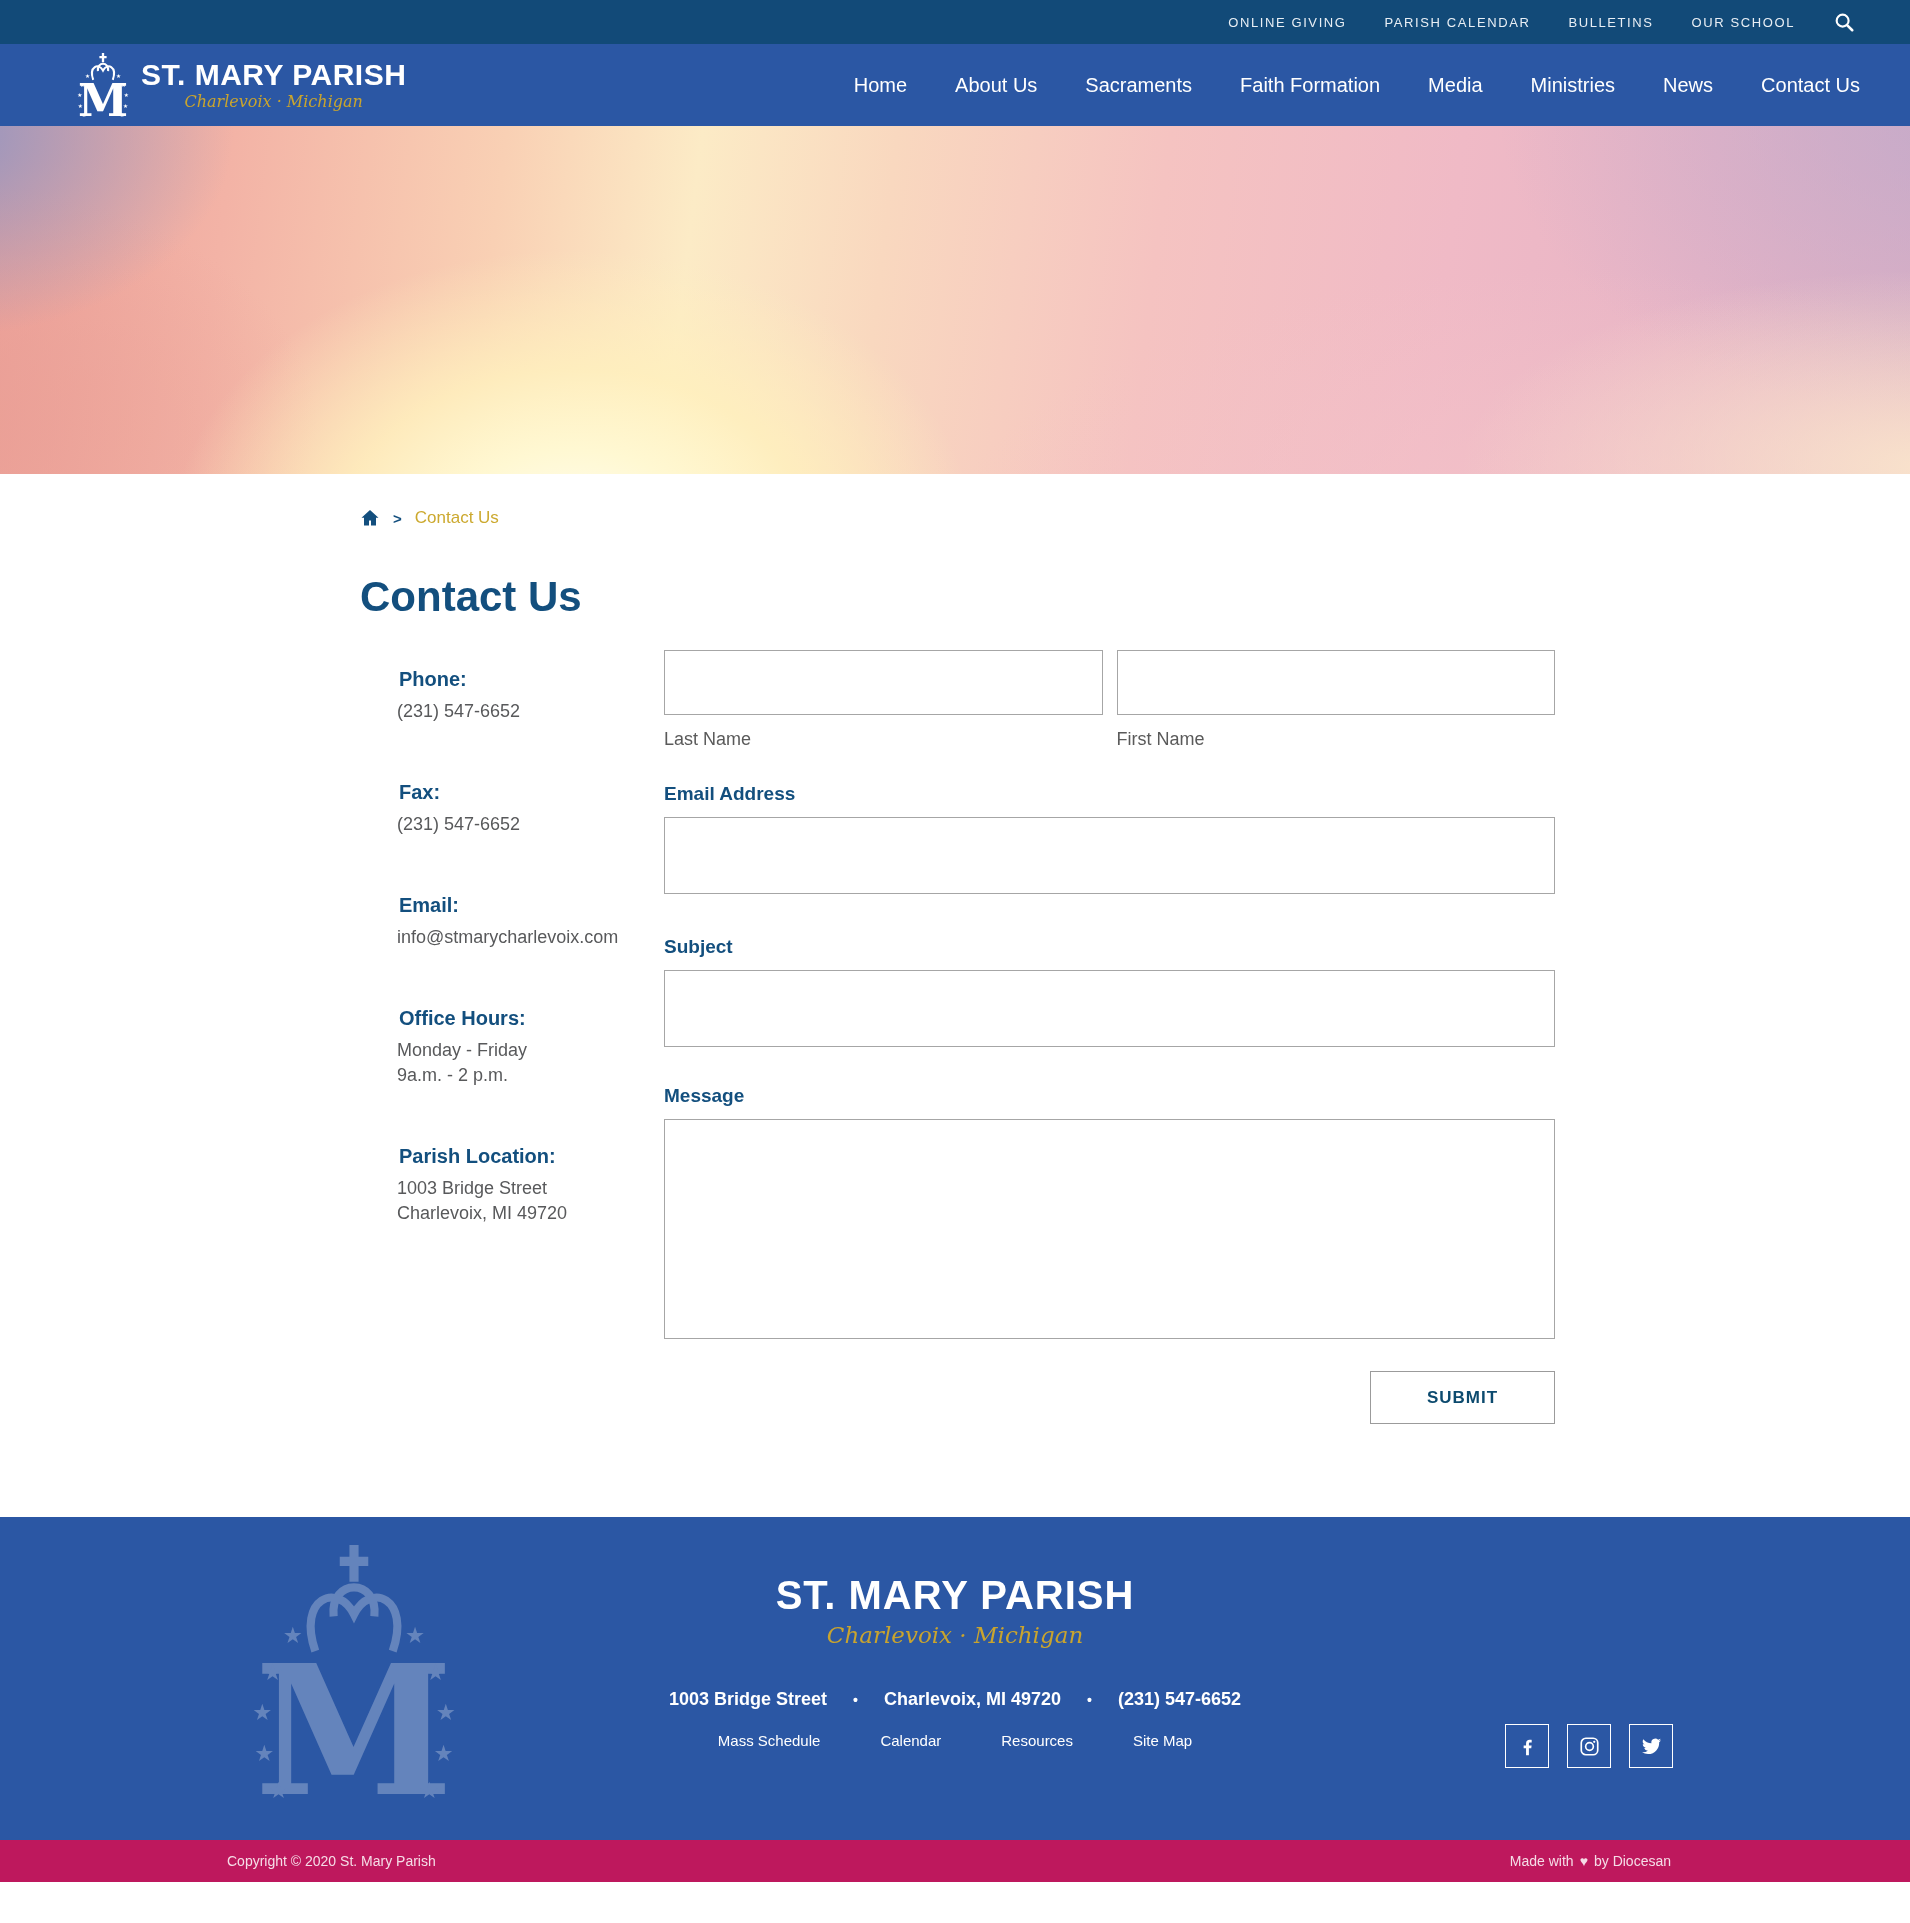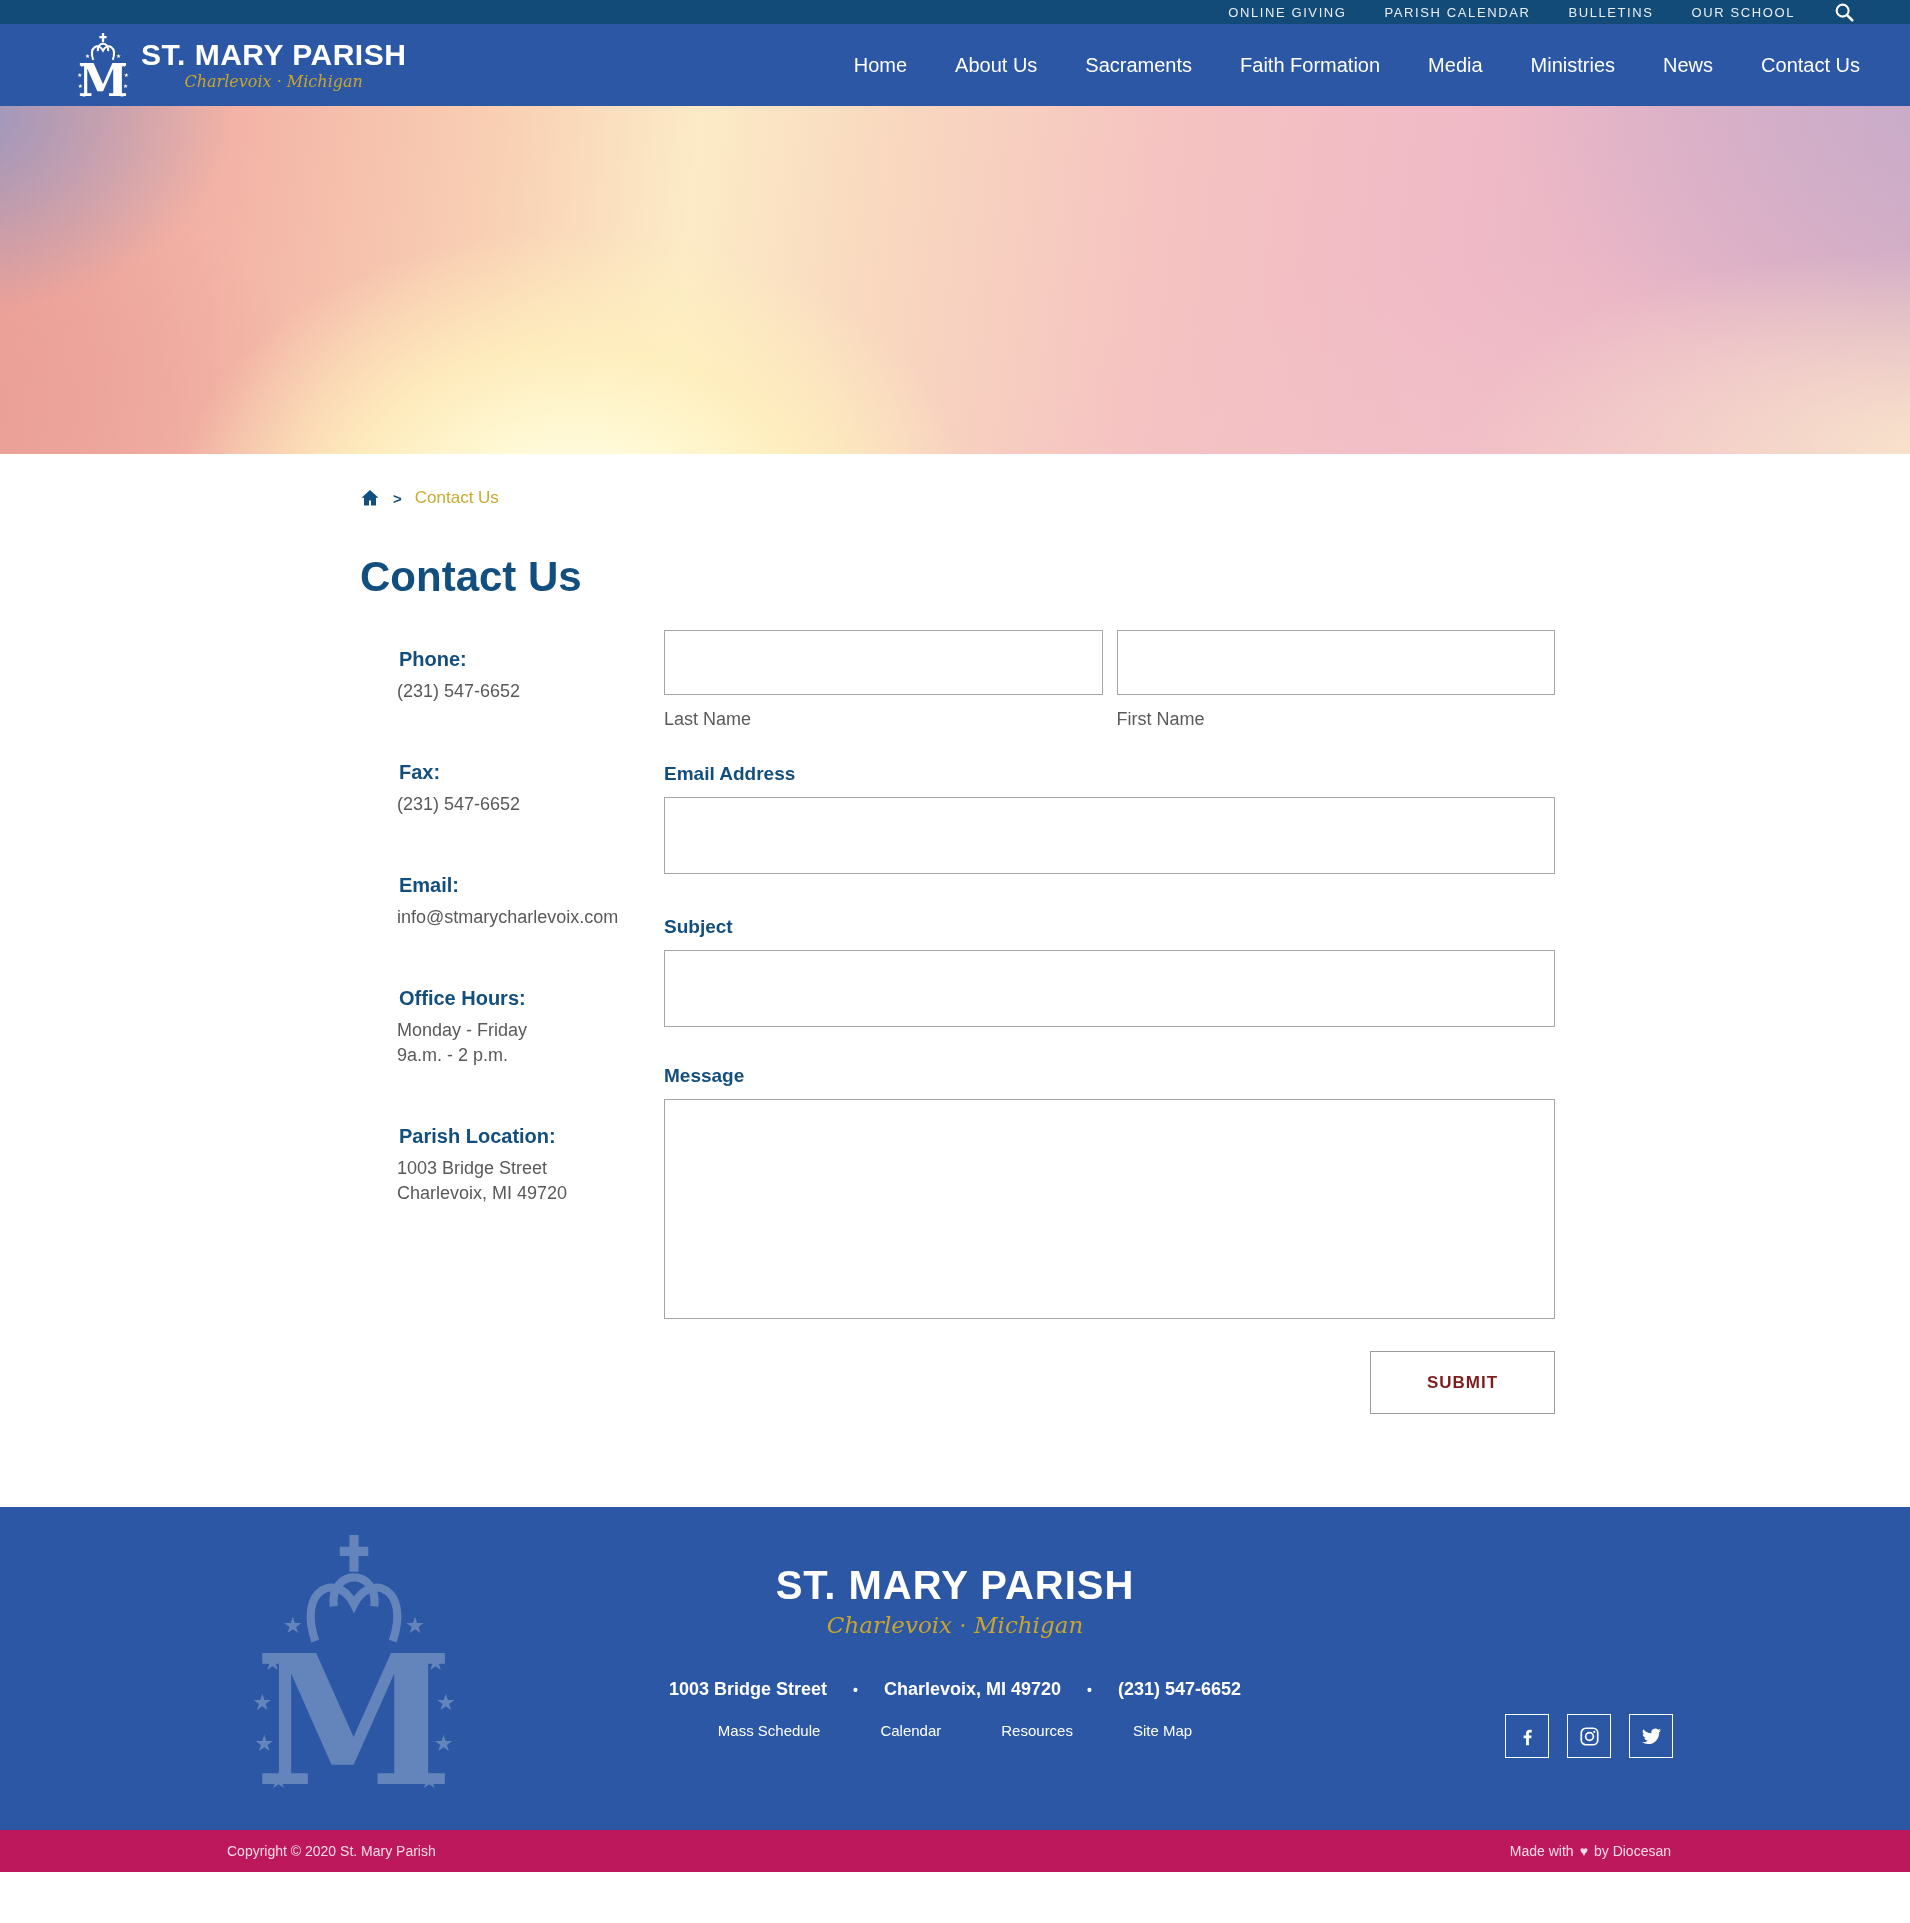--- a/index.html
+++ b/index.html
@@ -1,19 +1,19 @@
 <!DOCTYPE html>
 <html><head>
 <meta charset="utf-8">
 <style>
   * { margin:0; padding:0; box-sizing:border-box; }
   html,body { width:1910px; background:#ffffff; font-family:"Liberation Sans", sans-serif; }
 
   
-  .topbar { height:24px; background:#124A78; display:flex; align-items:center; justify-content:flex-end; gap:38px; padding-right:55px; }
+  .topbar { height:44px; background:#124A78; display:flex; align-items:center; justify-content:flex-end; gap:38px; padding-right:55px; }
   .topbar a { color:#E9EFF5; text-decoration:none; font-size:13px; letter-spacing:1.6px; font-weight:400; }
   .topbar .search-btn { display:flex; align-items:center; cursor:pointer; }
 
   
   .mainnav { height:82px; background:#2B57A4; display:flex; align-items:center; padding:0 50px 0 77px; }
   .brand { display:flex; align-items:center; cursor:pointer; }
   .brand-logo { width:52px; height:68px; color:#ffffff; margin-right:12px; margin-top:2px; }
   .brand-text { display:flex; flex-direction:column; align-items:center; }
   .brand-title { color:#ffffff; font-size:30px; font-weight:bold; letter-spacing:0.5px; line-height:34px; white-space:nowrap; }
   .brand-tagline { color:#C9A42E; font-family:"DejaVu Serif", serif; font-style:italic; font-size:16px; line-height:20px; }
@@ -53,21 +53,21 @@
   .name-cell { width:calc(50% - 7px); }
   input[type=text], textarea { width:100%; border:1px solid #A6A6A6; background:#fff; font-family:"Liberation Sans",sans-serif; font-size:18px; color:#333; padding:8px 12px; outline:none; resize:none; display:block; }
   .inp-name { height:65px; }
   .sub-label { margin-top:12px; color:#5A5A5A; font-size:18px; line-height:24px; }
   .gap30 { margin-top:30px; }
   .gap40 { margin-top:40px; }
   .gap36 { margin-top:36px; }
   .inp-tall { height:77px; }
   .inp-msg { height:220px; }
   .submit-row { display:flex; justify-content:flex-end; margin-top:32px; }
-  .submit-btn { width:185px; height:63px; background:#ffffff; border:1px solid #9B9B9B; color:#7f1d1d; font-family:"Liberation Sans",sans-serif; font-size:17px; font-weight:bold; letter-spacing:1px; cursor:pointer; }
+  .submit-btn { width:185px; height:53px; background:#ffffff; border:1px solid #9B9B9B; color:#0c4a6e; font-family:"Liberation Sans",sans-serif; font-size:17px; font-weight:bold; letter-spacing:1px; cursor:pointer; }
 
   
   footer { position:relative; height:323px; background:#2B57A4; overflow:hidden; }
   .footer-watermark { position:absolute; left:252px; top:24px; width:204px; height:269px; color:#6484BC; }
   .footer-center { text-align:center; padding-top:56px; }
   .footer-brand-title { color:#ffffff; font-size:40px; font-weight:bold; letter-spacing:1px; line-height:44px; }
   .footer-brand-tagline { color:#C9A42E; font-family:"DejaVu Serif",serif; font-style:italic; font-size:23px; line-height:28px; margin-top:4px; }
   .footer-address { margin-top:40px; display:flex; justify-content:center; align-items:center; gap:26px; color:#ffffff; font-size:18px; font-weight:bold; }
   .footer-address .dot { font-size:14px; }
   .footer-links { margin-top:22px; display:flex; justify-content:center; gap:60px; }

